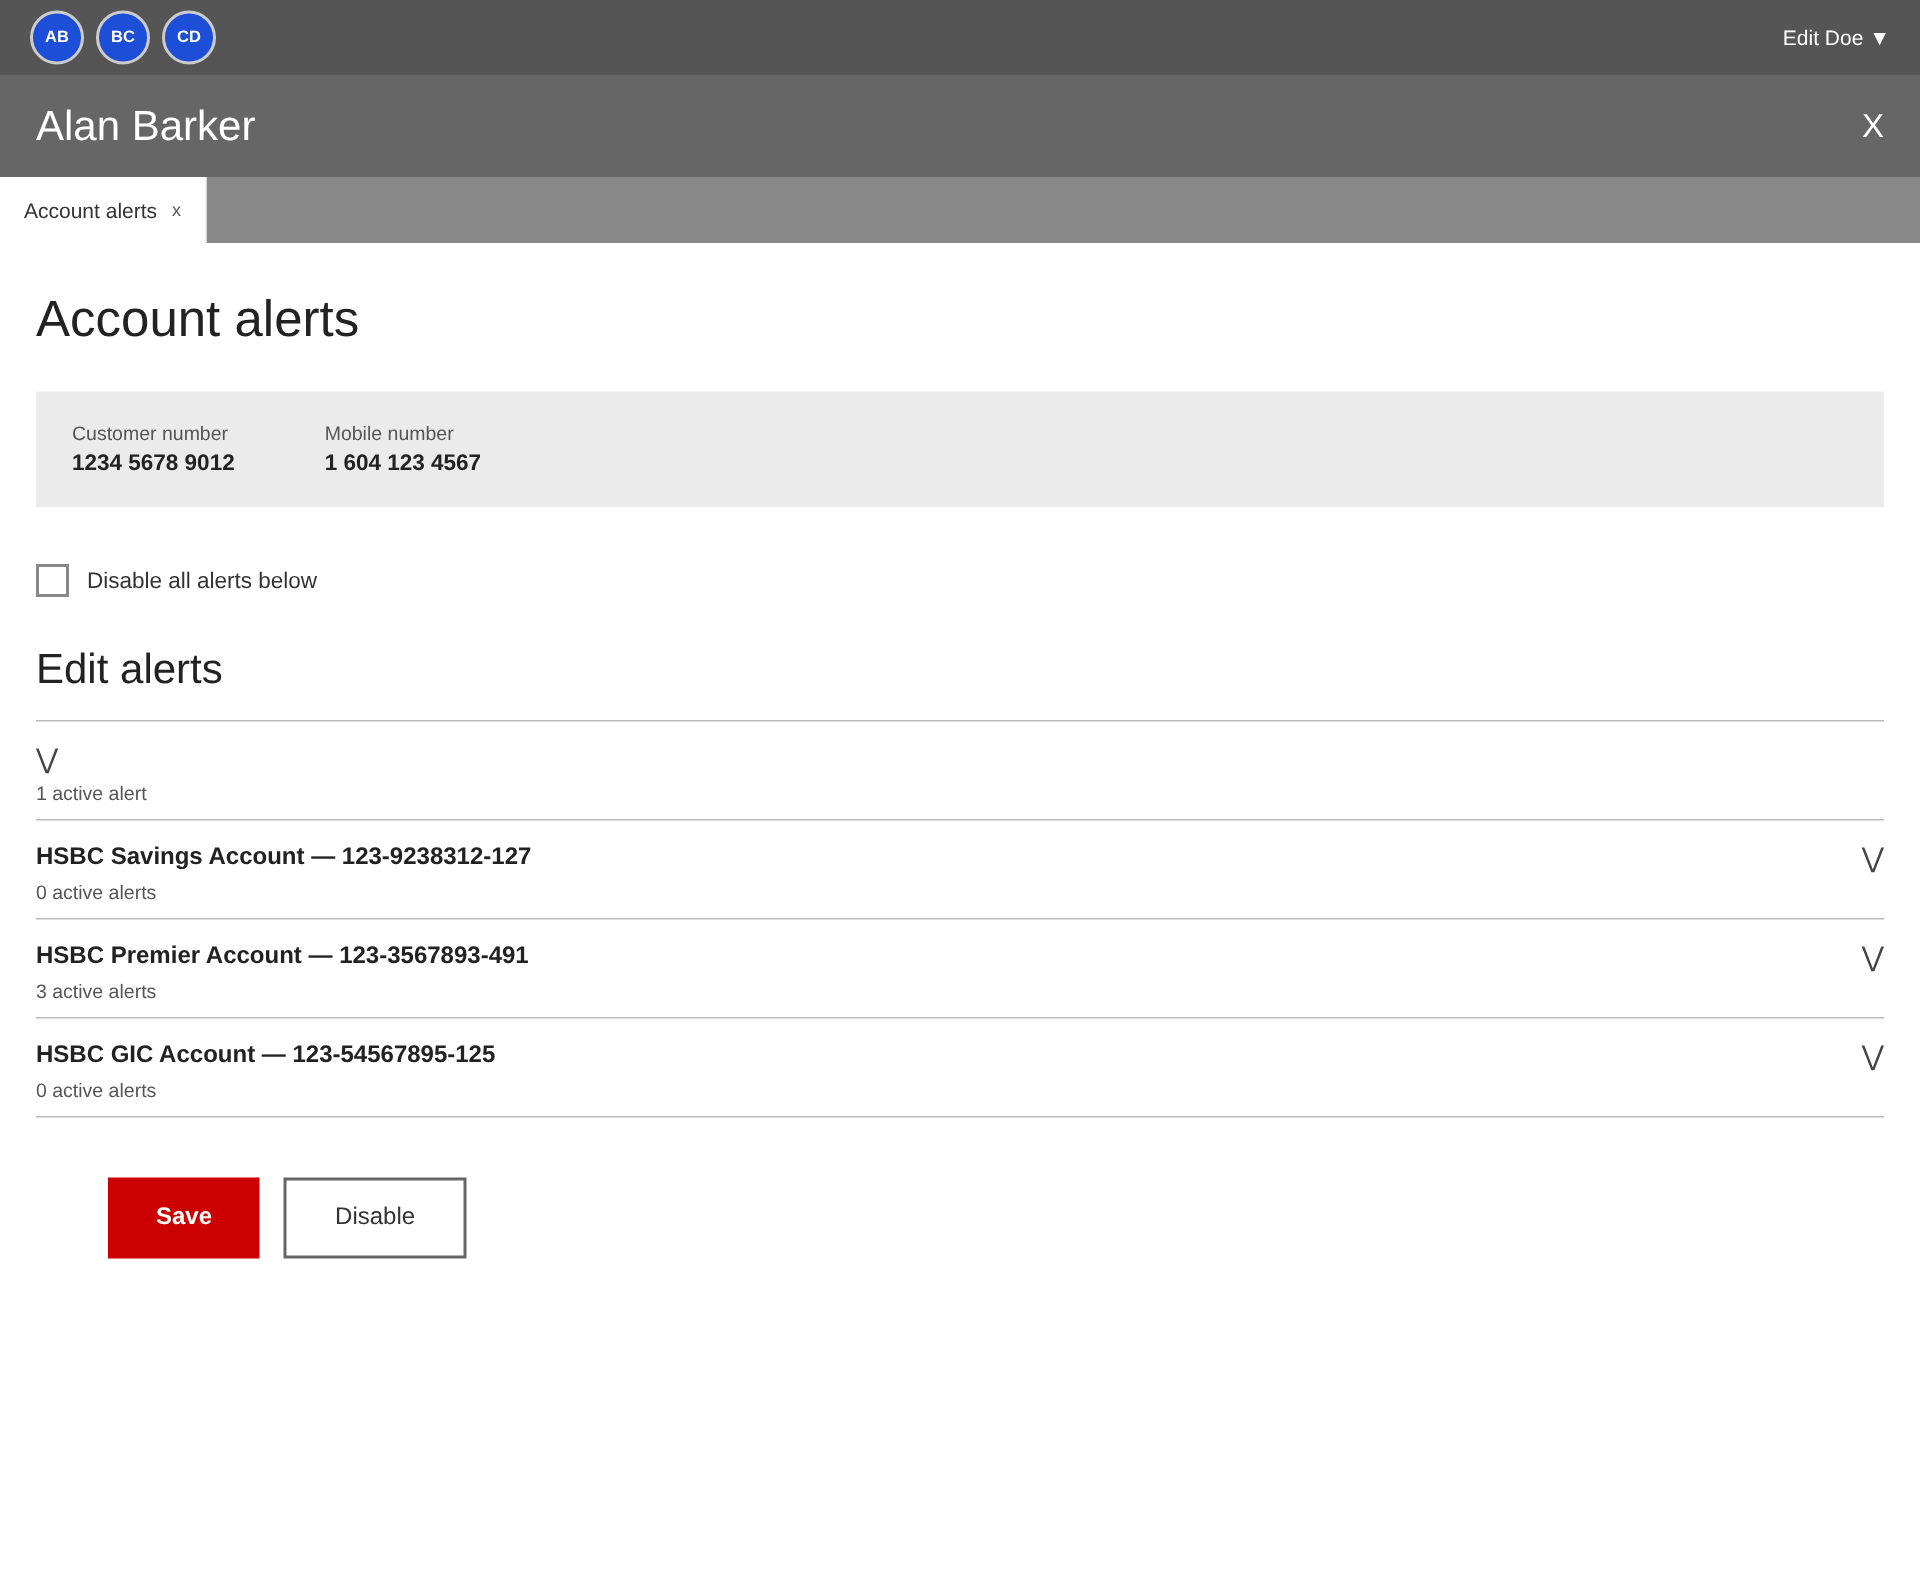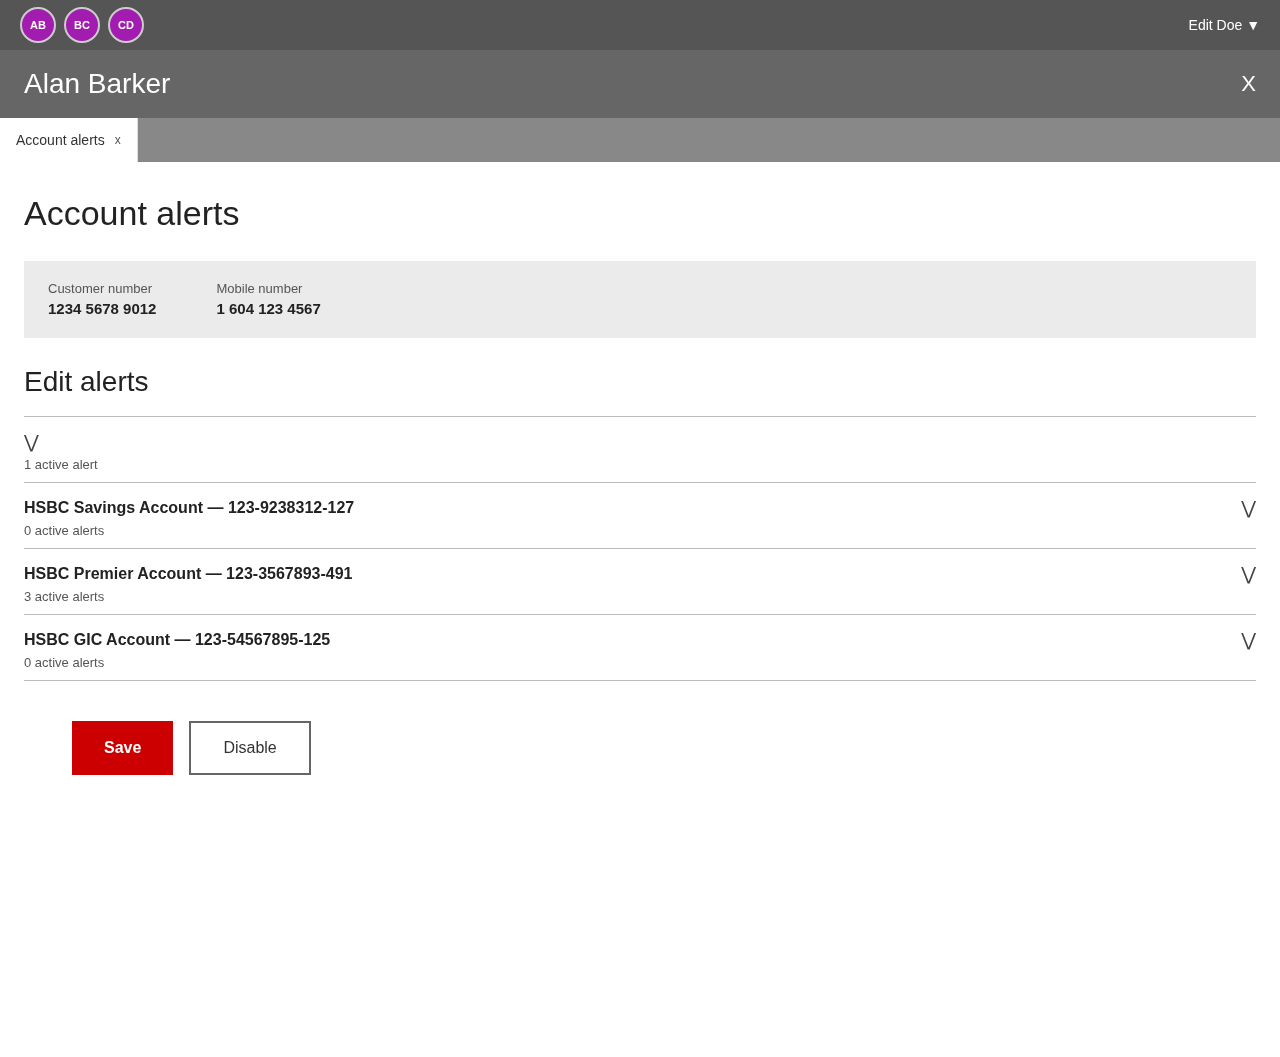--- a/index.html
+++ b/index.html
@@ -10,21 +10,21 @@
       background: #555;
       display: flex;
       align-items: center;
       padding: 0 20px;
       height: 50px;
     }
     .avatar-group { display: flex; gap: 8px; flex: 1; }
     .avatar {
       width: 36px; height: 36px;
       border-radius: 50%;
-      background: #a21caf;
+      background: #1d4ed8;
       border: 2px solid #ccc;
       display: flex; align-items: center; justify-content: center;
       color: #fff; font-size: 11px; font-weight: bold;
       cursor: pointer;
     }
     .user-menu {
       color: #fff; font-size: 14px; cursor: pointer;
     }
 
     
@@ -82,21 +82,21 @@
       font-size: 34px;
       font-weight: 300;
       color: #222;
       margin-bottom: 28px;
     }
 
     
     .info-card {
       background: #ebebeb;
       padding: 20px 24px;
-      margin-bottom: 28px;
+      margin-bottom: 38px;
       display: flex;
       gap: 60px;
     }
     .info-field label {
       font-size: 13px;
       color: #555;
       display: block;
       margin-bottom: 4px;
     }
     .info-field .field-value {
@@ -216,20 +216,24 @@
     <div class="info-field">
       <label>Customer number</label>
       <span class="field-value">1234 5678 9012</span>
     </div>
     <div class="info-field">
       <label>Mobile number</label>
       <span class="field-value">1 604 123 4567</span>
     </div>
   </div>
 
+  <div class="checkbox-row">
+    <div class="checkbox-box"></div>
+    <span class="checkbox-label">Disable all alerts below</span>
+  </div>
 
   <h3 class="section-title">Edit alerts</h3>
 
   <div class="account-list">
 
     <div class="account-row">
       <div class="account-row-header">
         <span class="chevron-icon">⋁</span>
       </div>
       <div class="account-alerts-count">1 active alert</div>

